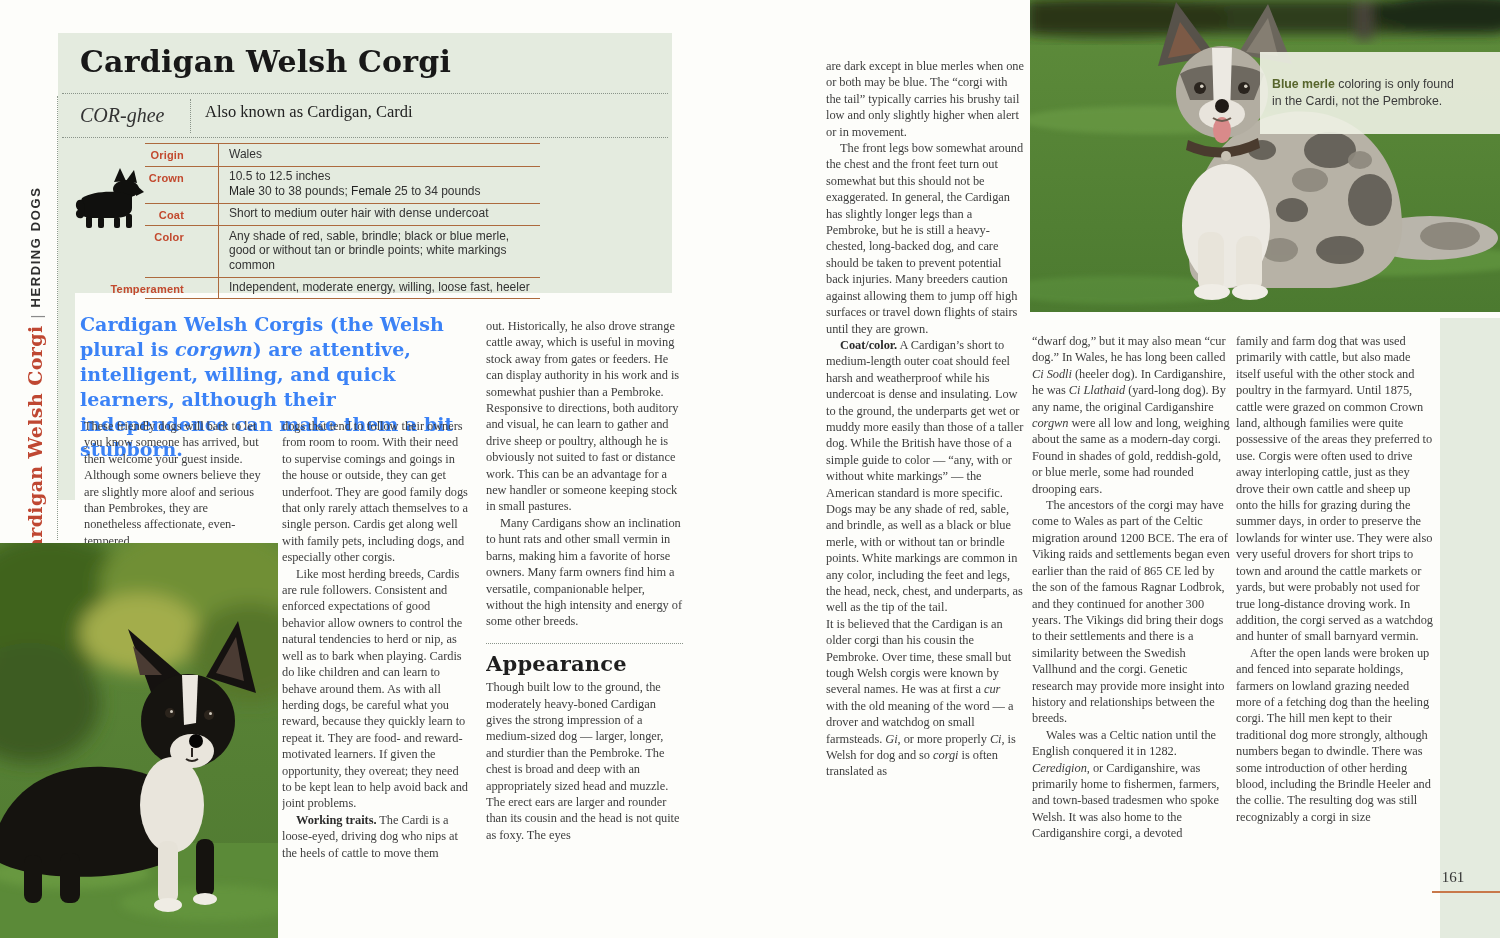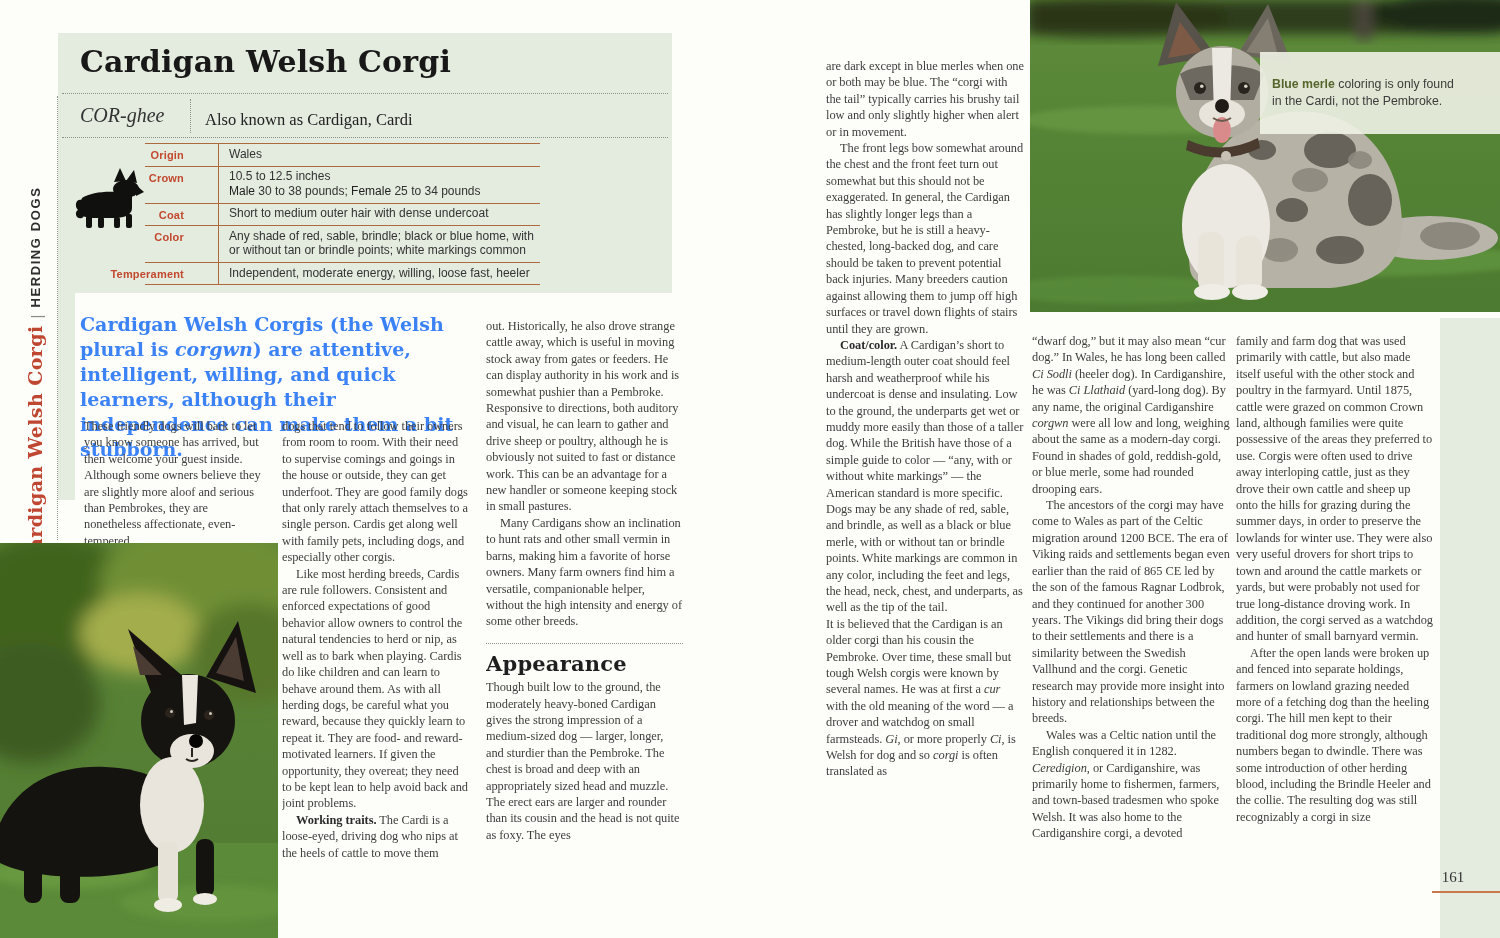--- a/index.html
+++ b/index.html
@@ -19,21 +19,21 @@
   .lstrip{left:58px;top:293px;width:17px;height:207px;background:#e4ebdf;}
   .rstrip{left:1440px;top:318px;width:60px;height:620px;background:#e4ebdf;}
 
   
   .title{left:80px;top:44px;font-family:"DejaVu Serif",serif;font-weight:bold;font-size:30px;color:#181818;letter-spacing:.2px;}
   .dotrule{border-top:1px dotted #8a948a;height:0;}
   .rule1{left:62px;top:93px;width:606px;}
   .rule2{left:62px;top:137px;width:606px;}
   .pron{left:80px;top:104px;font-style:italic;font-size:20px;color:#333;}
   .pron-div{left:190px;top:99px;height:34px;width:0;border-left:1px dotted #8a948a;}
-  .aka{left:205px;top:102px;font-size:16.5px;color:#222;margin-top:8px;}
+  .aka{left:205px;top:102px;font-size:16.5px;color:#222;}
 
   .dogicon{left:74px;top:168px;width:70px;height:64px;}
 
   
   .facts{left:100px;top:143px;width:440px;position:absolute;}
   .fact-row{display:flex;position:relative;gap:28px;}
   .fact-row::before{content:"";position:absolute;left:45px;right:0;top:0;border-top:1px solid #ad6a3e;}
   .facts::after{content:"";position:absolute;left:45px;right:0;bottom:0;border-bottom:1px solid #ad6a3e;}
   .fact-label{flex:0 0 84px;text-align:right;font-family:"Liberation Sans",sans-serif;font-weight:bold;
               font-size:11px;line-height:14px;color:#c2492e;padding:5px 6px 0 0;letter-spacing:.2px;}
@@ -126,21 +126,21 @@
     </div>
     <div class="fact-row">
       <div class="fact-label">Coat</div>
       <div class="fact-value">
         <div>Short to medium outer hair with dense undercoat</div>
       </div>
     </div>
     <div class="fact-row">
       <div class="fact-label">Color</div>
       <div class="fact-value">
-        <div>Any shade of red, sable, brindle; black or blue home, with or without tan or brindle points; white markings common</div>
+        <div>Any shade of red, sable, brindle; black or blue merle, good or without tan or brindle points; white markings common</div>
       </div>
     </div>
     <div class="fact-row">
       <div class="fact-label">Temperament</div>
       <div class="fact-value">
         <div>Independent, moderate energy, willing, loose fast, heeler</div>
       </div>
     </div>
   </div>
 

